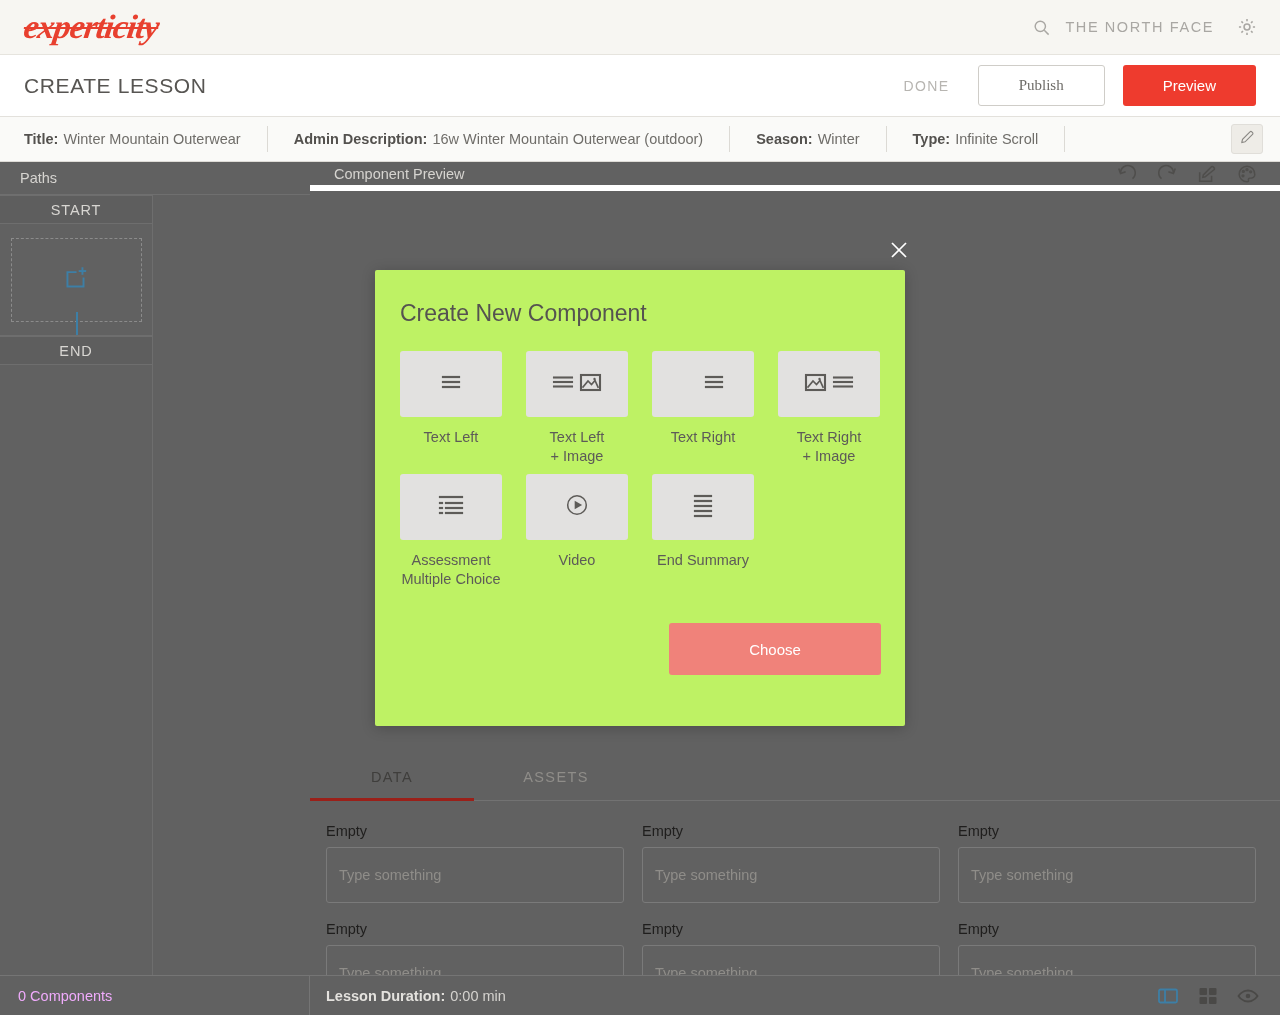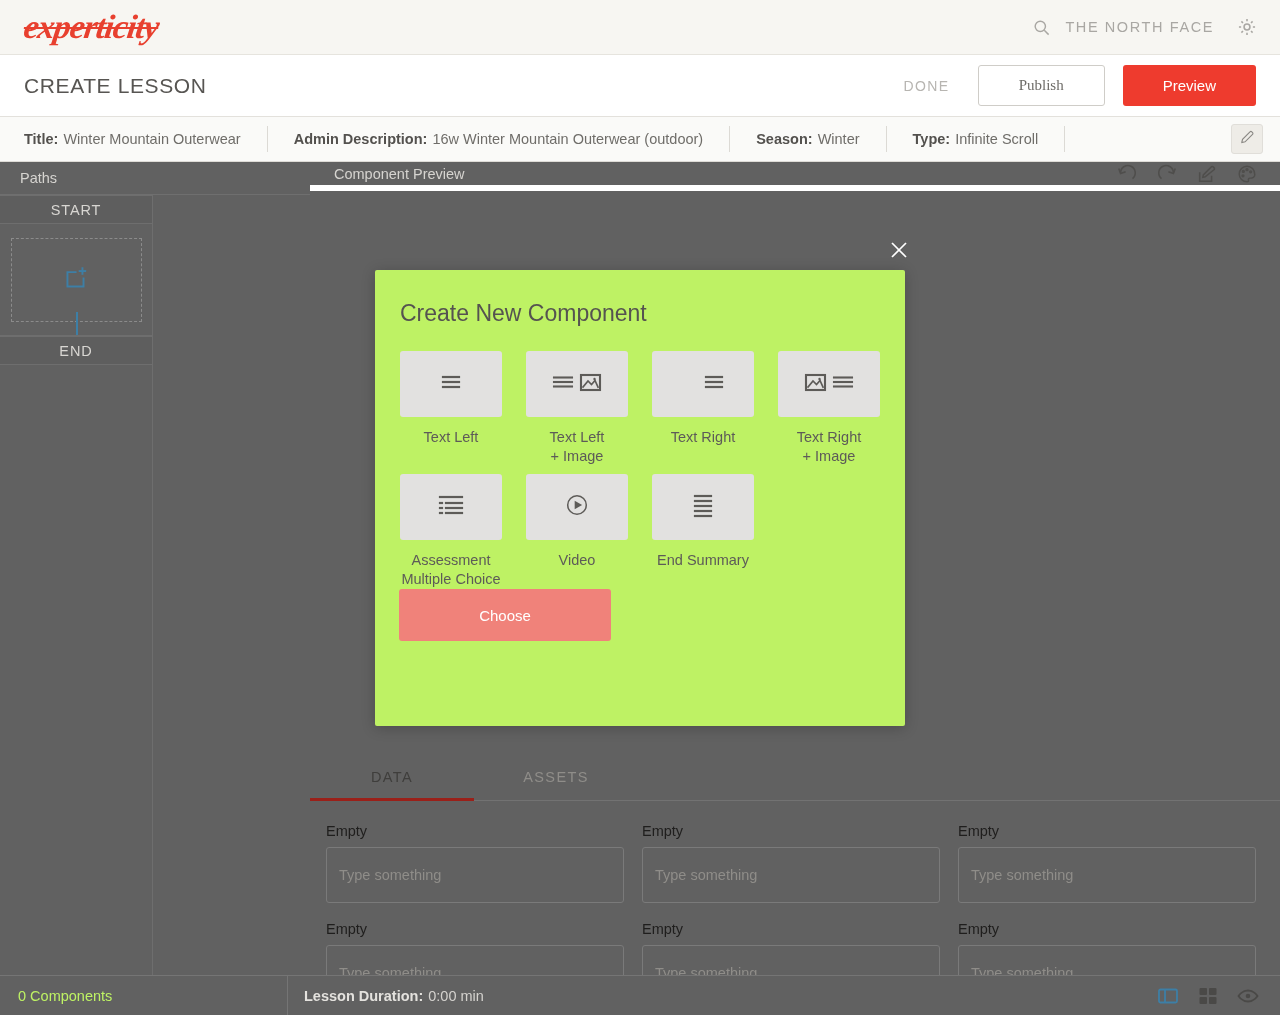--- a/index.html
+++ b/index.html
@@ -164,22 +164,22 @@
   .field-input::placeholder { color: #8f8d89; }
 
   
   .statusbar {
     position: absolute; left: 0; bottom: 0;
     width: 1280px; height: 40px; background: #616161;
     border-top: 1px solid #757575;
     display: flex; align-items: center;
   }
   .status-left {
-    width: 288px; padding-left: 18px;
-    font-size: 14.5px; color: #bef264;
+    width: 310px; padding-left: 18px;
+    font-size: 14.5px; color: #f0abfc;
     border-right: 1px solid #757575; height: 40px;
     display: flex; align-items: center;
   }
   .status-mid {
     flex: 1; padding-left: 16px;
     font-size: 14.5px; color: #d4d2ce;
     display: flex; align-items: center;
   }
   .status-mid b { font-weight: bold; color: #e4e2de; }
   .status-icons { display: flex; align-items: center; gap: 16px; padding-right: 20px; }
@@ -207,21 +207,21 @@
   }
   .tile { cursor: pointer; }
   .tile-box {
     width: 102px; height: 66px; background: #e2e1e0; border-radius: 3px;
     display: flex; align-items: center; justify-content: center;
   }
   .tile-label {
     margin-top: 11px; text-align: center;
     font-size: 14.5px; color: #5d5b58; line-height: 19px;
   }
-  .choose-wrap { display: flex; justify-content: flex-start; }
+  .choose-wrap { display: flex; justify-content: flex-end; margin-top: 34px; }
   .choose-btn {
     width: 212px; height: 52px; background: #f0827a;
     border: none; border-radius: 3px;
     color: #fff; font-size: 15px; cursor: pointer;
     font-family: "Liberation Sans", sans-serif;
   }
 </style>
 </head>
 <body>
 

